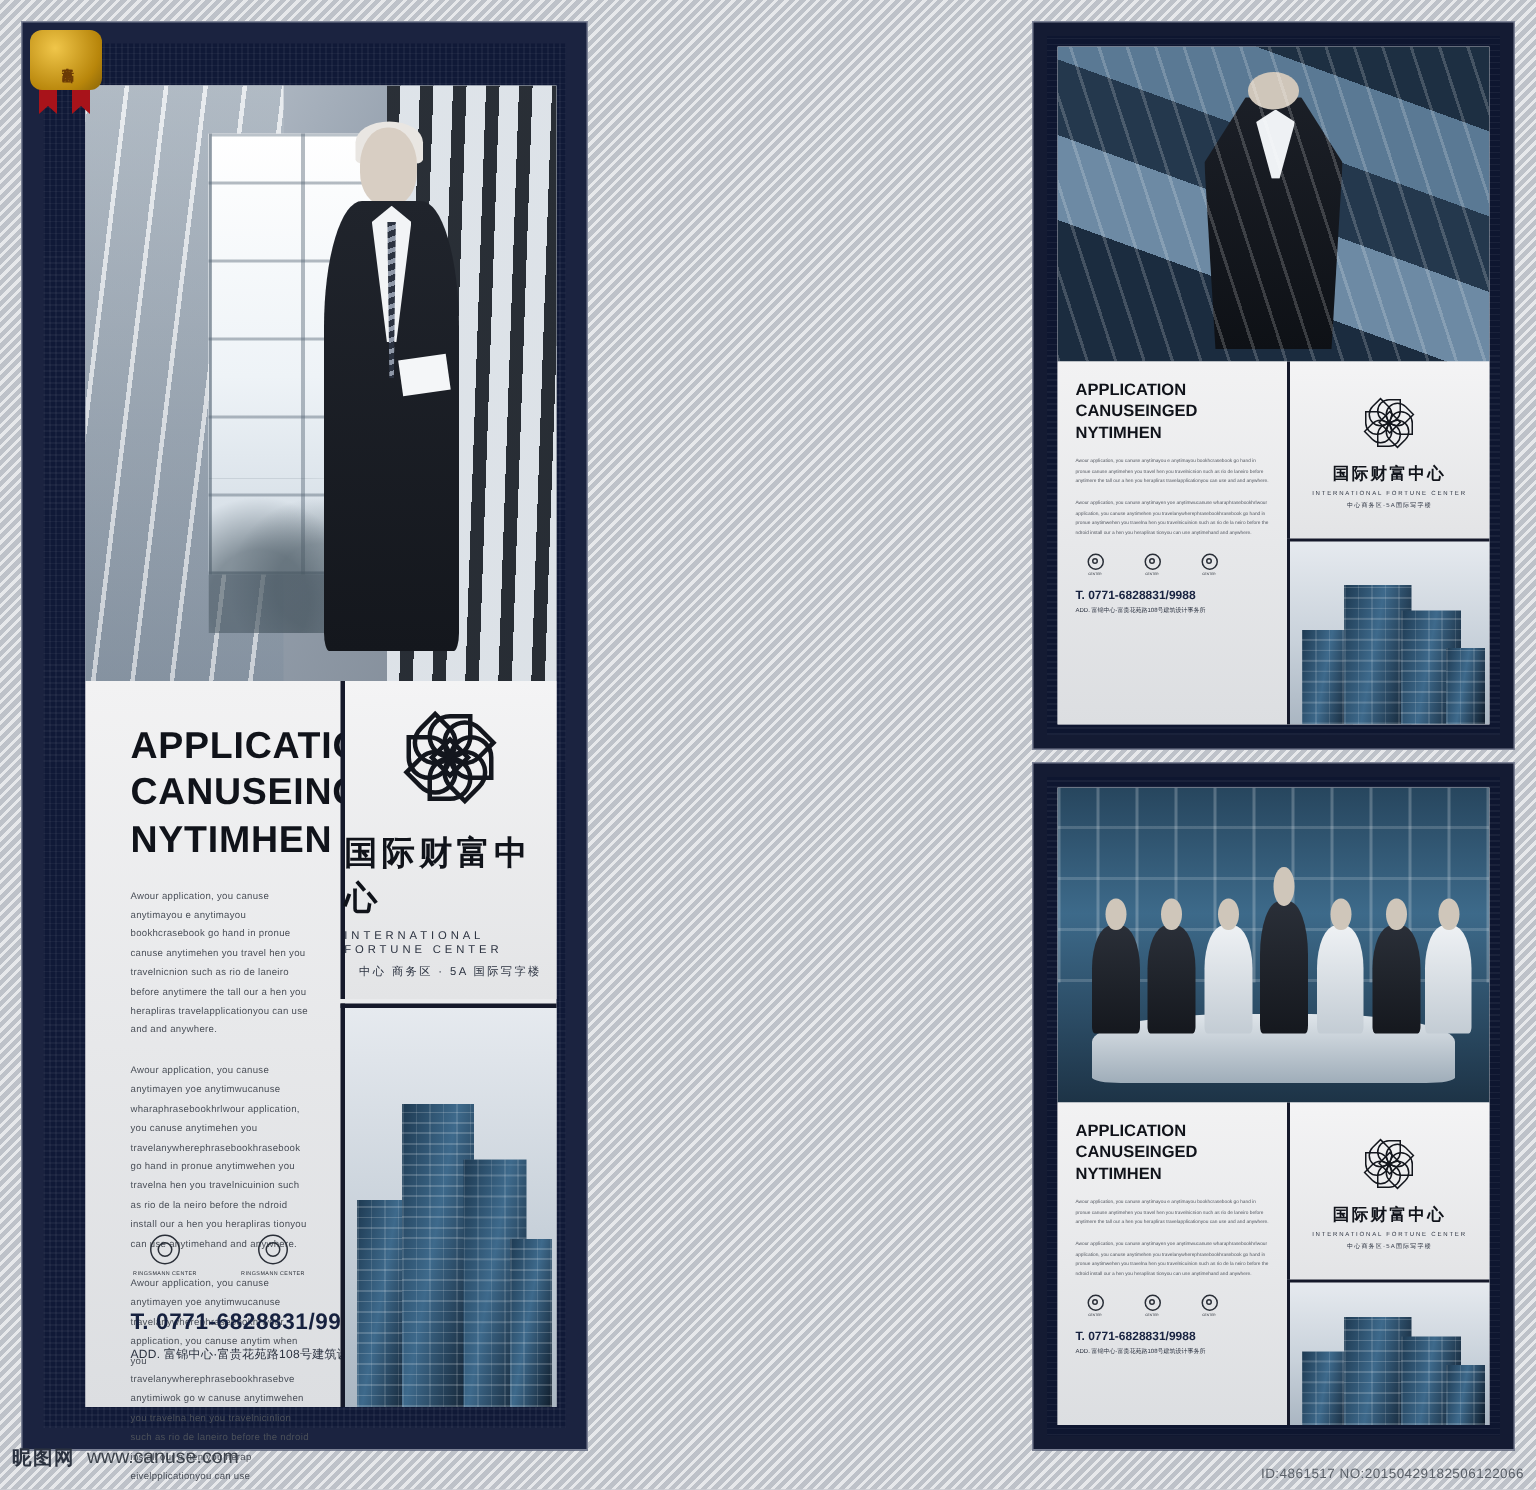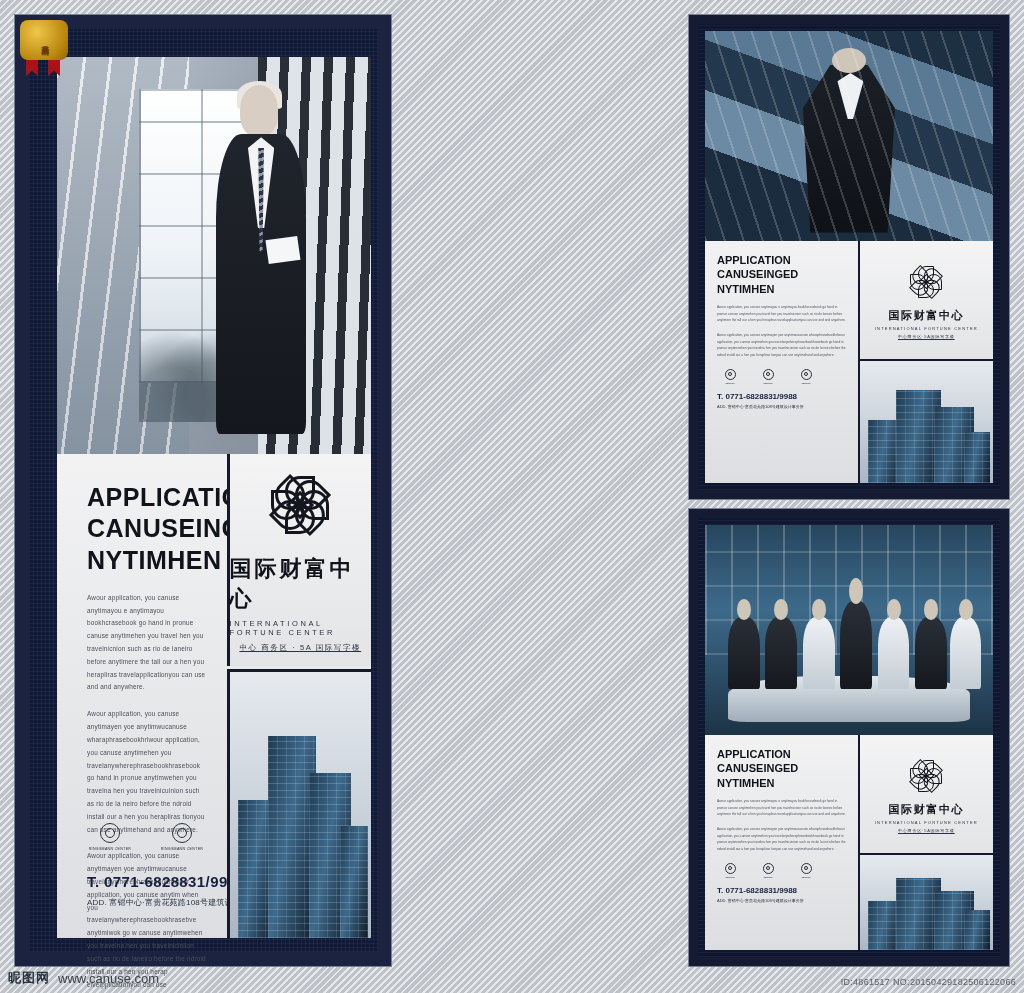--- a/index.html
+++ b/index.html
@@ -156,21 +156,21 @@
     margin: -15px 0 0 -15px;
     border: 3px solid #13161d; border-radius: 50% 0 50% 50%;
   }
   .flower .core {
     position: absolute; left: 50%; top: 50%; width: 20px; height: 20px;
     margin: -10px 0 0 -10px; border: 3px solid #13161d;
     transform: rotate(45deg);
   }
   .logo-cn { font-size: 22px; letter-spacing: 3px; color: #10131a; font-weight: 700; }
   .logo-en { font-size: 7.5px; letter-spacing: 2.6px; color: #2b3240; margin-top: 5px; }
-  .logo-sub { font-size: 7.5px; letter-spacing: 1.6px; color: #2b3240; margin-top: 6px; text-decoration: underline; }
+  .logo-sub { font-size: 7.5px; letter-spacing: 1.6px; color: #2b3240; margin-top: 6px; }
 
   
   .tower-panel {
     position: absolute; right: 0; top: 612px; width: 46%; bottom: 0;
     border-left: 3px solid #15192a; border-top: 3px solid #15192a;
     background: linear-gradient(180deg,#e6eaef 0%, #c8d1da 55%, #aab6c2 100%);
     overflow: hidden;
   }
   .tw { position: absolute; bottom: 0; background: linear-gradient(100deg,#1e3a52,#3e6a8c 45%,#0f1c2b); }
   .tw::after {
@@ -297,21 +297,21 @@
     display: flex; align-items: center; justify-content: center;
   }
   .seal .disc span {
     font-size: 8px; color: #6b3b06; font-weight: 700; letter-spacing: 1px;
     writing-mode: vertical-rl; line-height: 1.1; text-align: center;
   }
 
   
   .footer {
     position: absolute; left: 0; bottom: 0; width: 100%; height: 30px;
-    display: flex; align-items: center;
+    display: flex; align-items: flex-start;
   }
   .wm-logo {
     margin-left: 8px; font-size: 13px; color: #2b3240; font-weight: 700; letter-spacing: 1px;
   }
   .wm-url { margin-left: 8px; font-size: 13px; color: #3a4049; }
   .wm-id {
     position: absolute; right: 8px; bottom: 6px; font-size: 9px; color: #5b6169; letter-spacing: .3px;
   }
 </style>
 </head>

